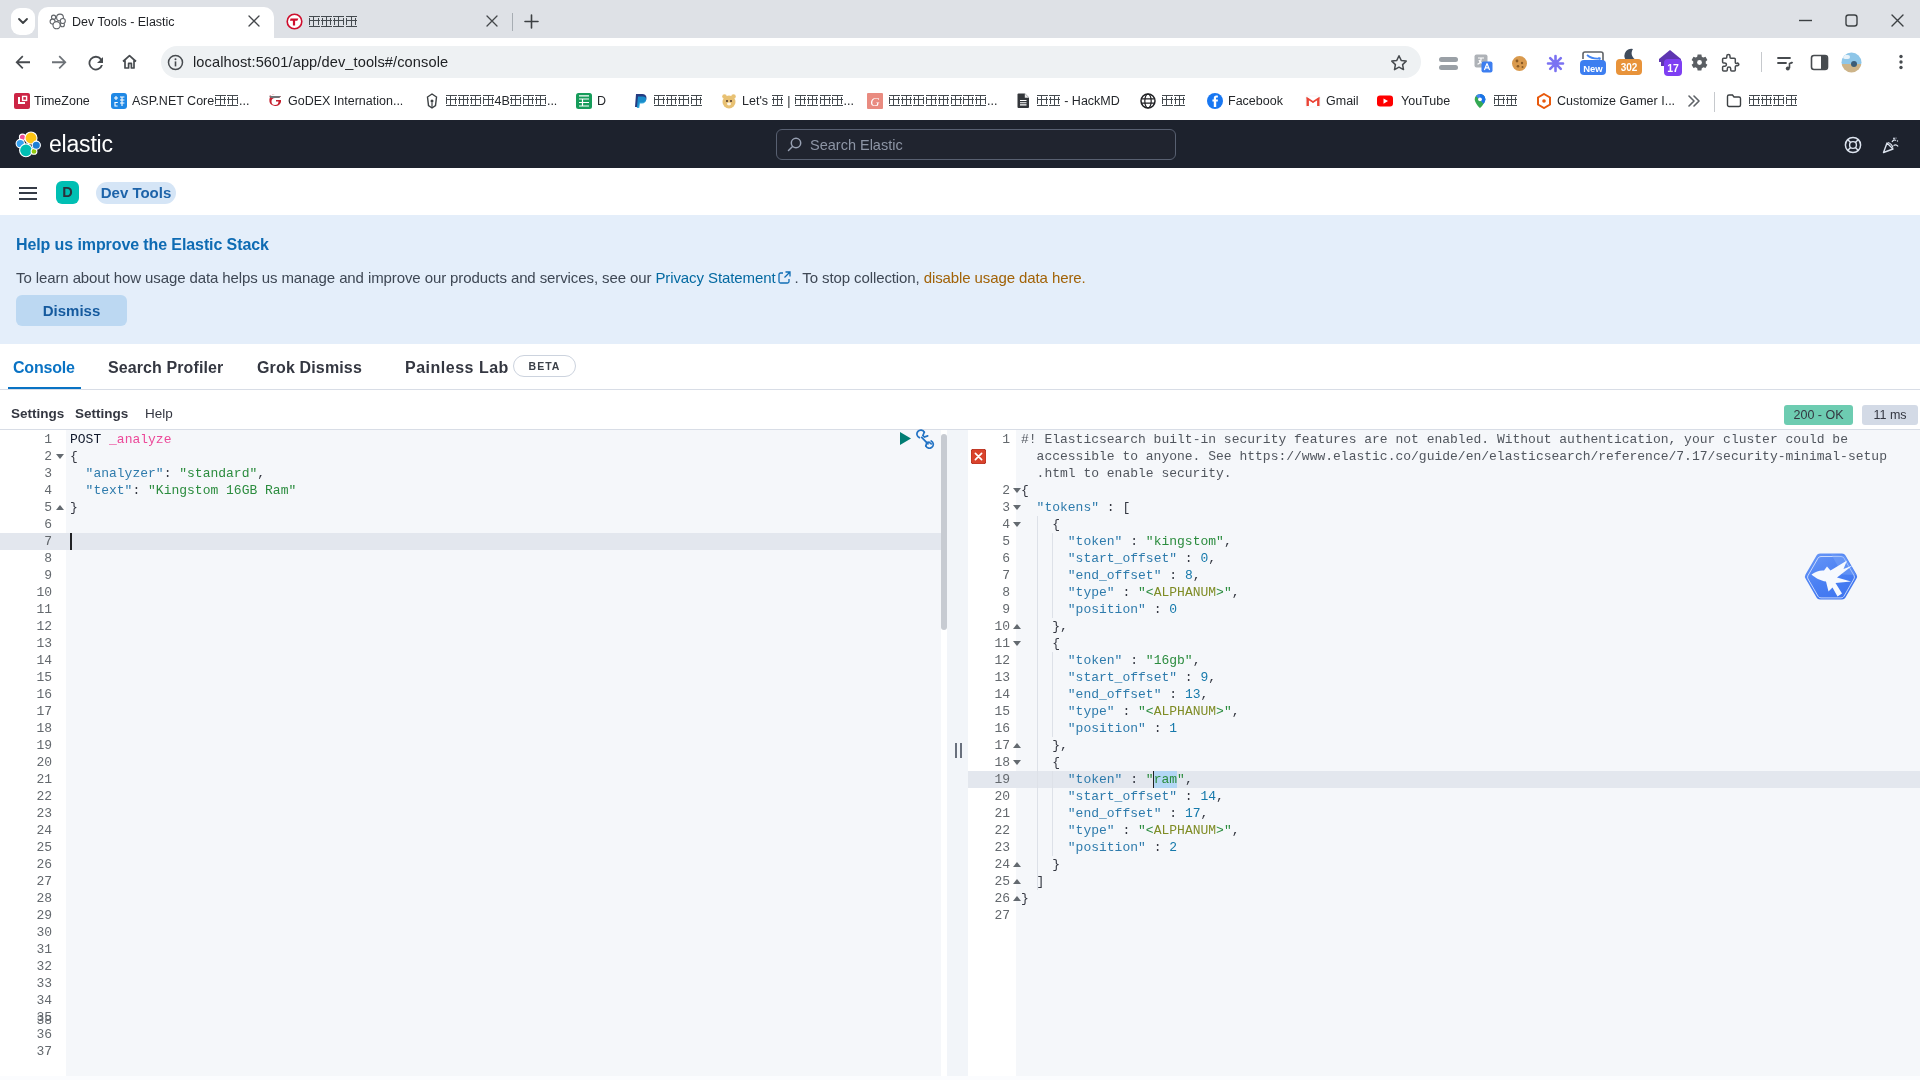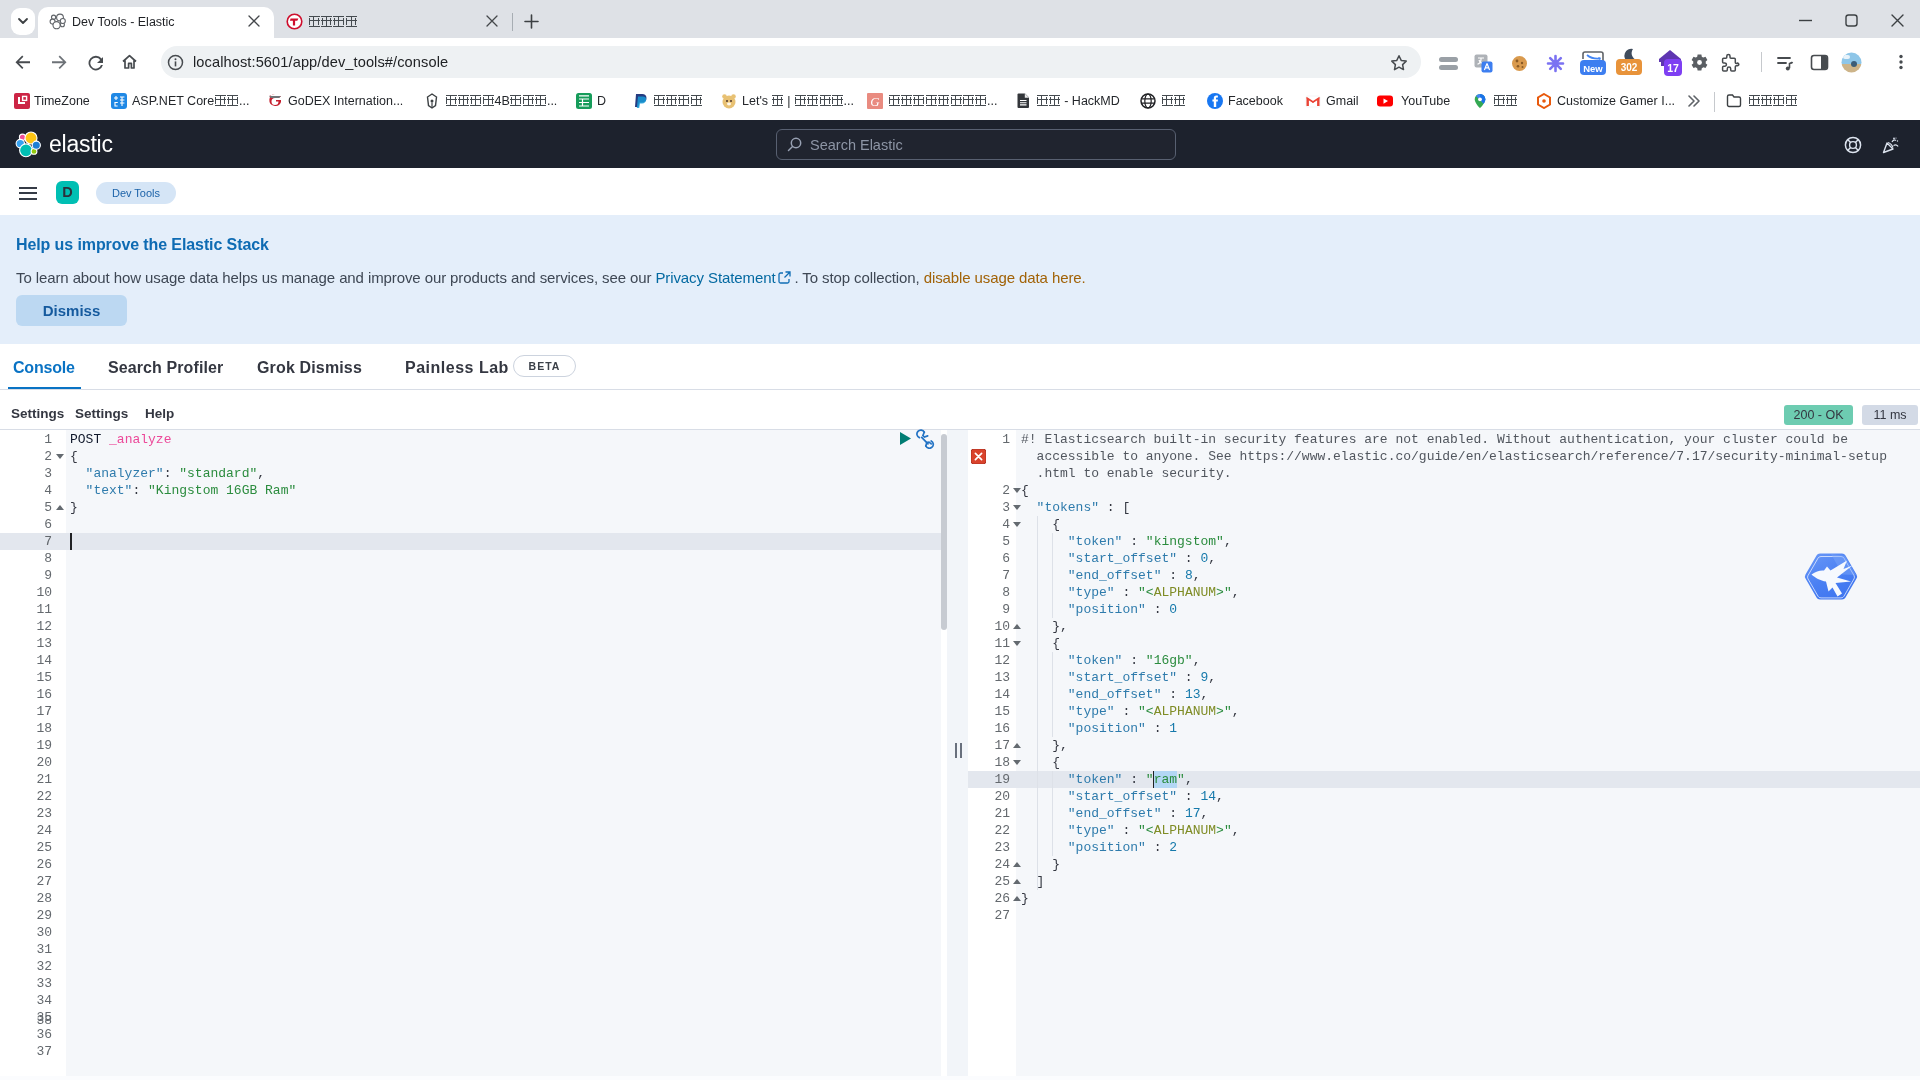--- a/index.html
+++ b/index.html
@@ -285,39 +285,39 @@
 <path d="M11 7c1-2 3-2.5 4-1.5M12.5 10.5c2-1 4-.5 4.5 1" stroke="#dce3ee" stroke-width="1.2" fill="none"></path>
 <circle cx="13" cy="3.5" r="0.9" fill="#dce3ee"></circle>
     <circle cx="16.5" cy="6" r="0.7" fill="#dce3ee"></circle>
     <circle cx="15" cy="3" r="0.6" fill="#dce3ee"></circle>
   </svg>
 <div class="ab" style="left:0;top:168px;width:1920px;height:47px;background:#fff;box-shadow:0 1px 2px rgba(100,110,130,0.18)"></div>
 <div class="ab" style="left:19px;top:186.5px;width:18px;height:2.2px;background:#353b46"></div>
 <div class="ab" style="left:19px;top:192.1px;width:18px;height:2.2px;background:#353b46"></div>
 <div class="ab" style="left:19px;top:197.7px;width:18px;height:2.2px;background:#353b46"></div>
 <div class="ab" style="left:56px;top:181px;width:23px;height:23px;background:#00bfb3;border-radius:6px;color:#2c313b;font-size:14.5px;font-weight:bold;text-align:center;line-height:23px">D</div>
-<div class="ab" style="left:96px;top:182px;width:80px;height:22px;background:#d5e5f6;border-radius:11px;color:#1d63a9;font-size:11px;font-weight:400;text-align:center;line-height:22px">Dev Tools</div>
+<div class="ab" style="left:96px;top:182px;width:80px;height:22px;background:#d5e5f6;border-radius:11px;color:#1d63a9;font-size:15px;font-weight:700;text-align:center;line-height:22px">Dev Tools</div>
 <div class="ab" style="left:0;top:215px;width:1920px;height:129px;background:#e4eefa"></div>
 <div class="ab" style="left:16px;top:236px;height:20px;font-size:16px;font-weight:600;color:#0e6bb3;letter-spacing:-0.1px">Help us improve the Elastic Stack</div>
 <div class="ab" style="left:16px;top:268px;height:19px;font-size:15px;line-height:19px;color:#3e4754;letter-spacing:-0.1px">To learn about how usage data helps us manage and improve our products and services, see our <span style="color:#0369a1">Privacy Statement</span><svg width="13" height="13" viewBox="0 0 13 13" style="margin:0 3px;vertical-align:-1px">
       <path d="M5 2H2.5A1.5 1.5 0 0 0 1 3.5v7A1.5 1.5 0 0 0 2.5 12h7a1.5 1.5 0 0 0 1.5-1.5V8" fill="none" stroke="#0f6db5" stroke-width="1.3"></path>
       <path d="M7.5 1H12v4.5M11.5 1.5L6.5 6.5" fill="none" stroke="#0f6db5" stroke-width="1.3"></path>
     </svg>. To stop collection, <span style="color:#a16207">disable usage data here.</span></div>
 <div class="ab" style="left:16px;top:294.5px;width:111px;height:31px;background:#bcd8f2;border-radius:6px;color:#155a9e;font-size:15px;font-weight:600;text-align:center;line-height:31px">Dismiss</div>
 <div class="ab" style="left:0;top:344px;width:1920px;height:736px;background:#fff"></div>
 <div class="ab" style="left:13px;top:359px;height:19px;font-size:16px;font-weight:bold;color:#0a73c4;letter-spacing:-0.2px">Console</div>
 <div class="ab" style="left:108px;top:359px;height:19px;font-size:16px;font-weight:bold;color:#343741;letter-spacing:0.1px">Search Profiler</div>
 <div class="ab" style="left:257px;top:359px;height:19px;font-size:16px;font-weight:bold;color:#343741;letter-spacing:0.15px">Grok Dismiss</div>
 <div class="ab" style="left:405px;top:359px;height:19px;font-size:16px;font-weight:bold;color:#343741;letter-spacing:0.5px">Painless Lab</div>
 <div class="ab" style="left:513px;top:355px;width:63px;height:22px;border:1px solid #ccd3de;border-radius:11px;color:#3b4048;font-size:10.5px;font-weight:bold;letter-spacing:1px;text-align:center;line-height:20px">BETA</div>
 <div class="ab" style="left:8px;top:387px;width:73px;height:3px;background:#0a73c4"></div>
 <div class="ab" style="left:0;top:389px;width:1920px;height:1px;background:#d8dde6"></div>
 <div class="ab" style="left:11px;top:406px;height:17px;font-size:13.5px;font-weight:600;color:#343741">Settings</div>
 <div class="ab" style="left:75px;top:406px;height:17px;font-size:13.5px;font-weight:600;color:#343741">Settings</div>
-<div class="ab" style="left:145px;top:406px;height:17px;font-size:13.5px;font-weight:700;color:#343741">Help</div>
+<div class="ab" style="left:145px;top:406px;height:17px;font-size:13.5px;font-weight:400;color:#343741">Help</div>
 <div class="ab" style="left:1784px;top:404.5px;width:69px;height:20px;background:#6dccb1;border-radius:3px;color:#343741;font-size:12.5px;text-align:center;line-height:20px">200 - OK</div>
 <div class="ab" style="left:1862px;top:404.5px;width:56px;height:20px;background:#d3dae6;border-radius:3px;color:#343741;font-size:12.5px;text-align:center;line-height:20px">11 ms</div>
 <div class="ab" style="left:0;top:429px;width:1920px;height:1px;background:#d8dde6"></div>
 <div class="ab" style="left:0;top:430px;width:947px;height:650px;background:#fff"></div>
 <div class="ab" style="left:66px;top:430px;width:875px;height:650px;background:#f5f7fa"></div>
 <div class="ab" style="left:947px;top:430px;width:21px;height:650px;background:#f2f5f9"></div>
 <div class="ab" style="left:968px;top:430px;width:48px;height:650px;background:#fff"></div>
 <div class="ab" style="left:1016px;top:430px;width:904px;height:650px;background:#f5f7fa"></div>
 <div class="ab" style="left:0;top:533px;width:941px;height:17px;background:#e3e7ee"></div>
 <div class="ab" style="left:968px;top:771px;width:952px;height:17px;background:#e3e7ee"></div>

